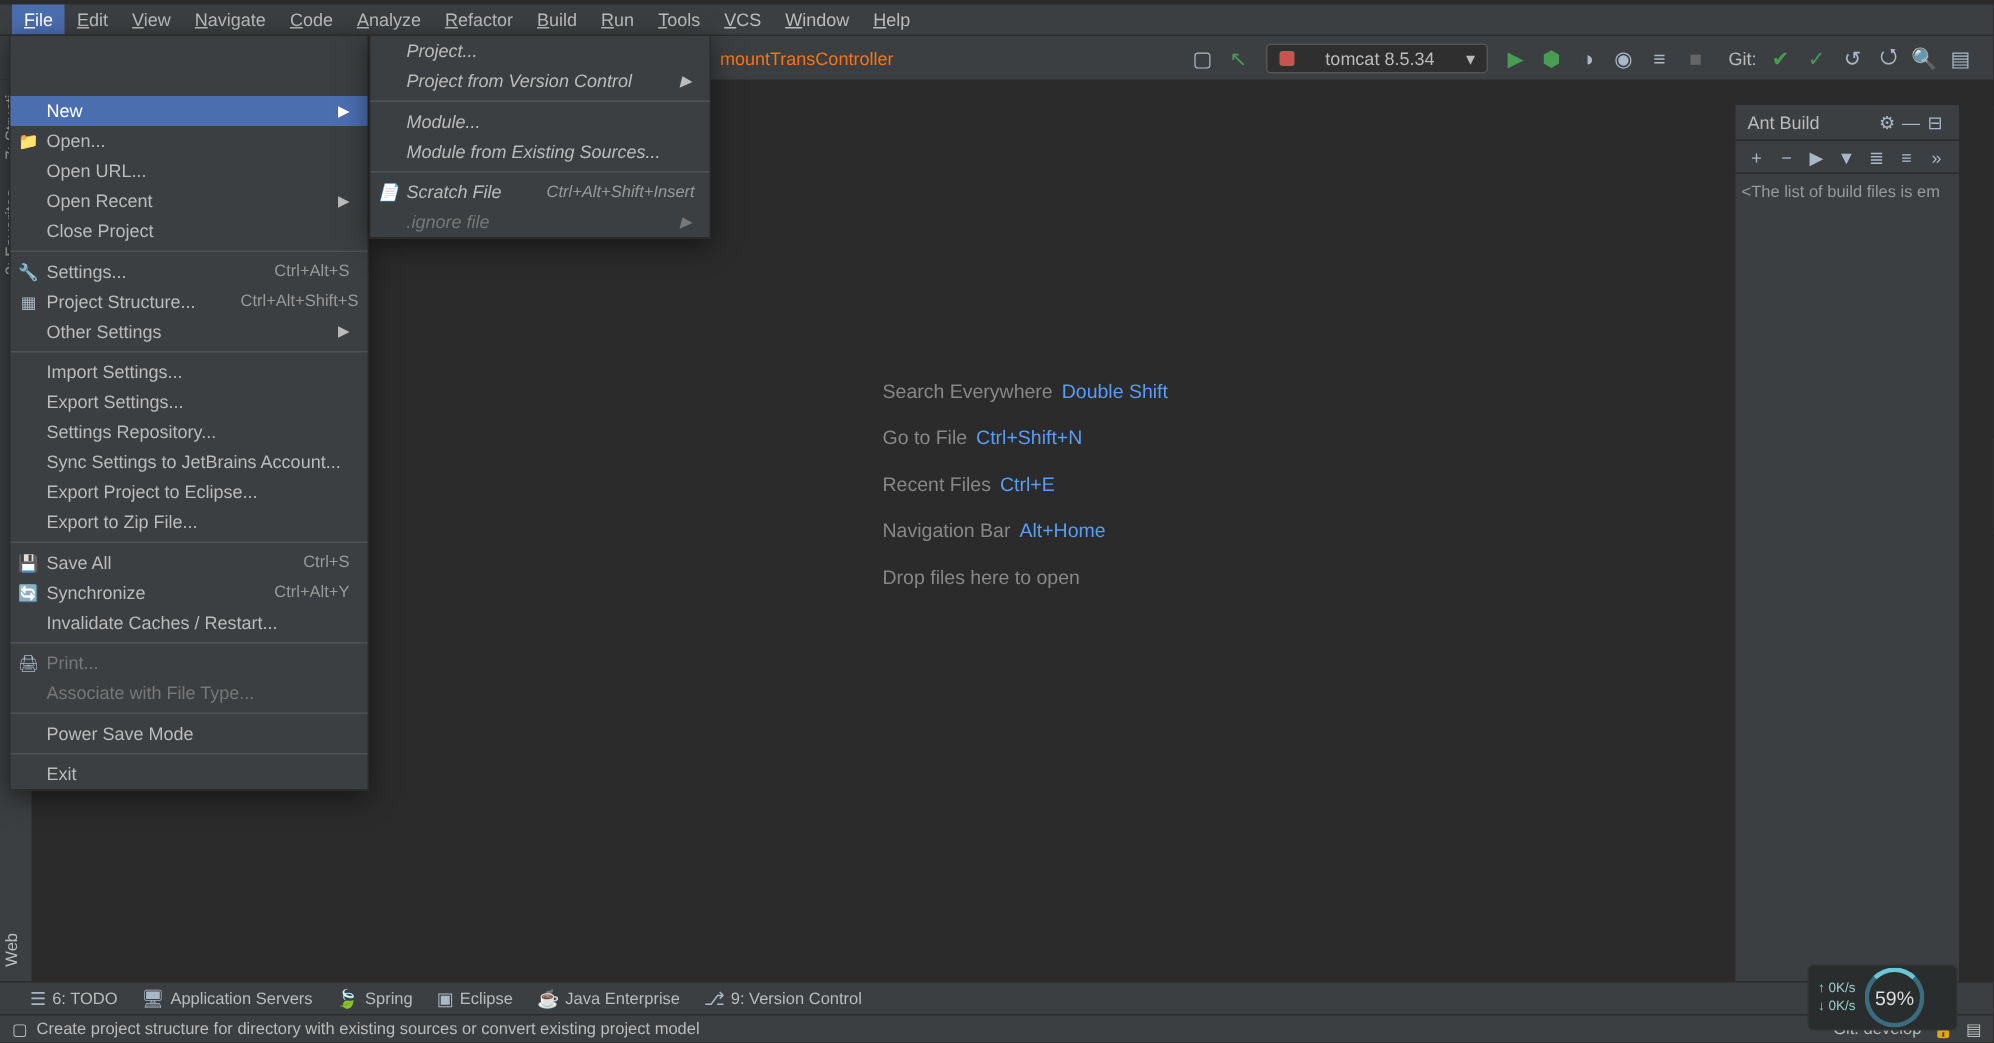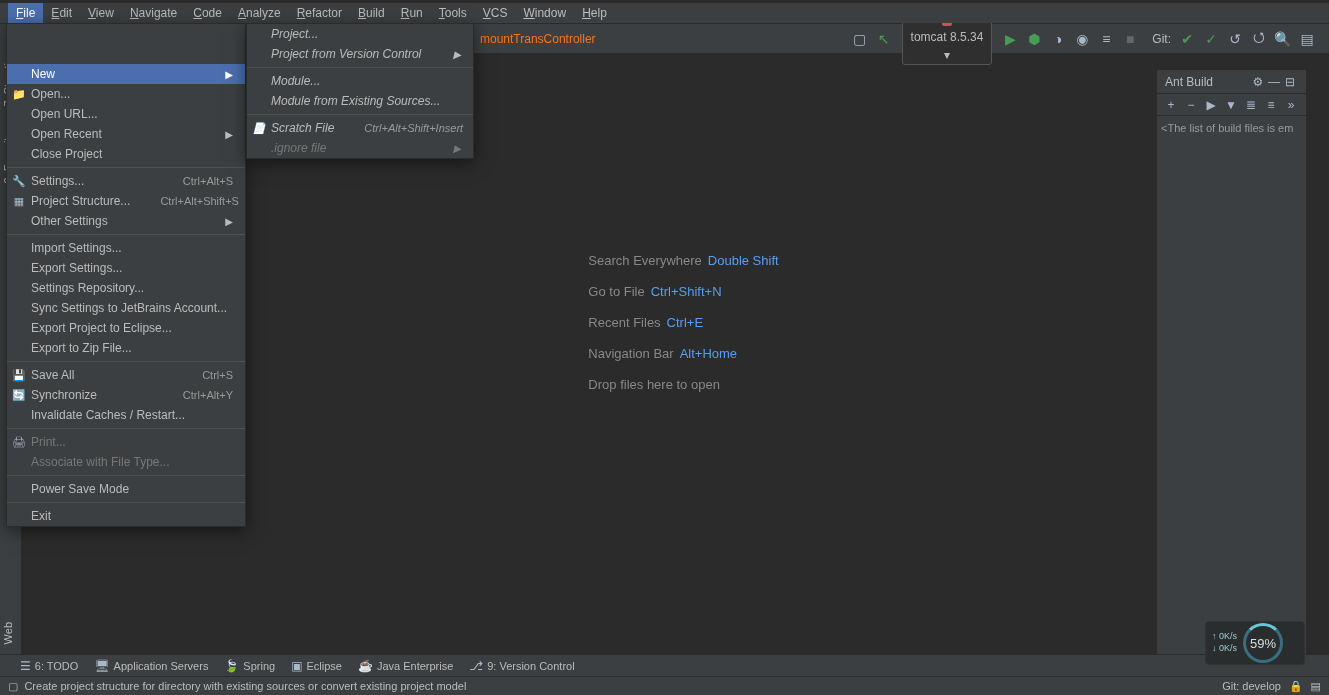--- a/index.html
+++ b/index.html
@@ -4,21 +4,21 @@
 <style>
 * { margin: 0; padding: 0; box-sizing: border-box; }
 body { font-family: "Segoe UI", Tahoma, sans-serif; font-size: 12px; color: #bbbbbb; background: #2b2b2b; width: 1329px; height: 695px; overflow: hidden; position: relative; }
 .topbar { position: absolute; top: 3px; left: 0; right: 0; height: 20px; background: #3c3f41; display: flex; align-items: center; padding-left: 8px; z-index: 5; }
 .topbar .menu-item { padding: 3px 8px; cursor: pointer; text-align: center; }
 .topbar .menu-item.active { background: #4b6eaf; color: #fff; }
 .topbar .menu-item u { text-decoration: underline; }
 .toolbar { position: absolute; top: 23px; left: 0; right: 0; height: 30px; background: #3c3f41; border-top: 1px solid #2b2b2b; display: flex; align-items: center; justify-content: flex-end; padding-right: 10px; z-index: 4; }
 .toolbar .crumb { position: absolute; left: 480px; color: #f97316; font-size: 12px; }
 .toolbar .tool-btn { width: 20px; height: 20px; display: inline-flex; align-items: center; justify-content: center; margin: 0 2px; color: #a9b7c6; cursor: pointer; font-size: 14px; }
-.toolbar .runconfig { background: #2f2f2f; border: 1px solid #555; padding: 2px 8px; border-radius: 3px; display: inline-flex; align-items: center; gap: 4px; margin: 0 6px; flex-direction: column; }
+.toolbar .runconfig { background: #2f2f2f; border: 1px solid #555; padding: 2px 8px; border-radius: 3px; display: inline-flex; align-items: center; gap: 21px; margin: 0 6px; }
 .toolbar .runconfig .dot { width: 10px; height: 10px; background: #c75450; border-radius: 2px; display: inline-block; }
 .toolbar .git-label { color: #bbb; margin: 0 4px 0 10px; }
 .toolbar .play { color: #499c54; }
 .toolbar .bug { color: #499c54; }
 .toolbar .chk { color: #499c54; }
 .dropdown { position: absolute; background: #3c3f41; border: 1px solid #2b2b2b; box-shadow: 0 4px 16px rgba(0,0,0,0.5); z-index: 100; }
 .dropdown .row { display: flex; align-items: center; height: 20px; padding: 0 12px 0 24px; position: relative; cursor: pointer; white-space: nowrap; }
 .dropdown .row.disabled { color: #777; }
 .dropdown .row .icon-slot { position: absolute; left: 4px; width: 16px; display: flex; justify-content: center; color: #a9b7c6; font-size: 11px; }
 .dropdown .row.highlight { background: #4b6eaf; color: #fff; margin-top: 40px; }
@@ -43,21 +43,21 @@
 .left-gutter .tab { writing-mode: vertical-rl; transform: rotate(180deg); font-size: 11px; color: #bbb; padding: 10px 2px; cursor: pointer; display: flex; align-items: center; gap: 4px; }
 .right-gutter { position: absolute; top: 70px; right: 0; width: 22px; bottom: 41px; background: #3c3f41; border-left: 1px solid #2b2b2b; display: flex; flex-direction: column; }
 .right-gutter .tab { writing-mode: vertical-rl; font-size: 11px; color: #bbb; padding: 10px 2px; cursor: pointer; display: flex; align-items: center; gap: 4px; }
 .right-gutter .tab.active { background: #4e5254; }
 .bottombar { position: absolute; bottom: 19px; left: 0; right: 0; height: 22px; background: #3c3f41; border-top: 1px solid #2b2b2b; display: flex; align-items: center; padding-left: 20px; gap: 16px; }
 .bottombar .btab { display: inline-flex; align-items: center; gap: 4px; color: #bbb; cursor: pointer; font-size: 11px; }
 .bottombar .bicon { font-size: 12px; color: #a9b7c6; }
 .statusbar { position: absolute; bottom: 0; left: 0; right: 0; height: 19px; background: #3c3f41; border-top: 1px solid #2b2b2b; display: flex; align-items: center; padding: 0 8px; font-size: 11px; }
 .statusbar .msg { color: #bbb; }
 .statusbar .right { margin-left: auto; display: flex; align-items: center; gap: 8px; }
-.cpu-widget { position: absolute; bottom: 30px; right: 24px; width: 100px; height: 44px; background: #2a2d2e; border: 1px solid #333; border-radius: 4px; display: flex; align-items: center; padding: 0 6px; gap: 6px; z-index: 3; }
+.cpu-widget { position: absolute; bottom: 8px; right: 24px; width: 100px; height: 44px; background: #2a2d2e; border: 1px solid #333; border-radius: 4px; display: flex; align-items: center; padding: 0 6px; gap: 6px; z-index: 3; }
 .cpu-widget .stats { font-size: 9px; color: #9cc; line-height: 1.3; }
 .cpu-widget .circle { width: 40px; height: 40px; border: 3px solid #3a6d80; border-top-color: #6ac7d6; border-radius: 50%; display: flex; align-items: center; justify-content: center; color: #ddd; font-size: 13px; }
 </style>
 </head>
 <body>
 
 <div class="topbar" id="menubar">
     <span class="menu-item active"><u>F</u>ile</span>
     <span class="menu-item"><u>E</u>dit</span>
     <span class="menu-item"><u>V</u>iew</span>

